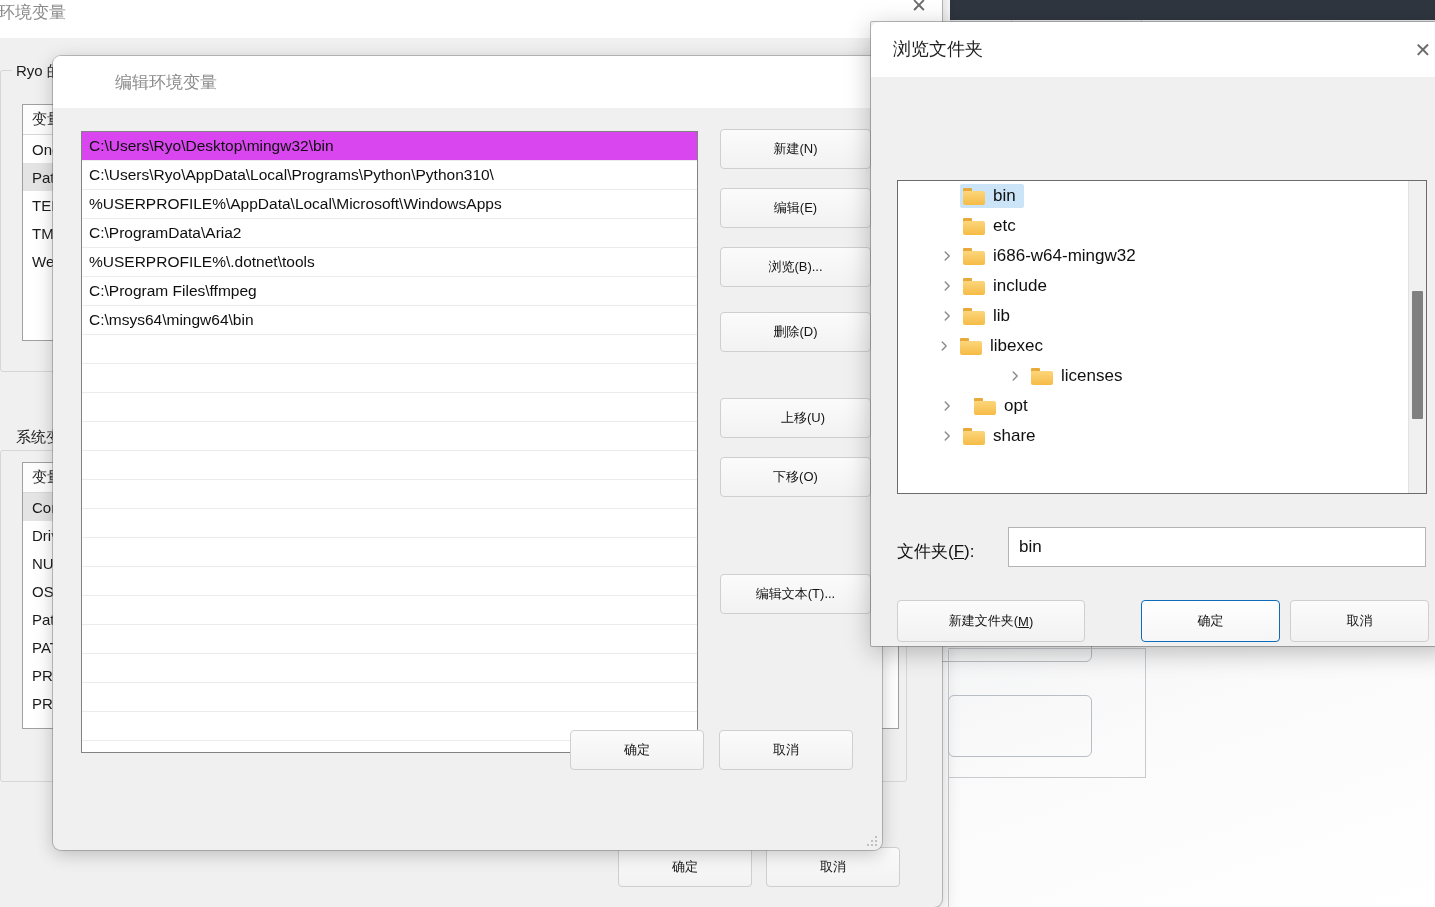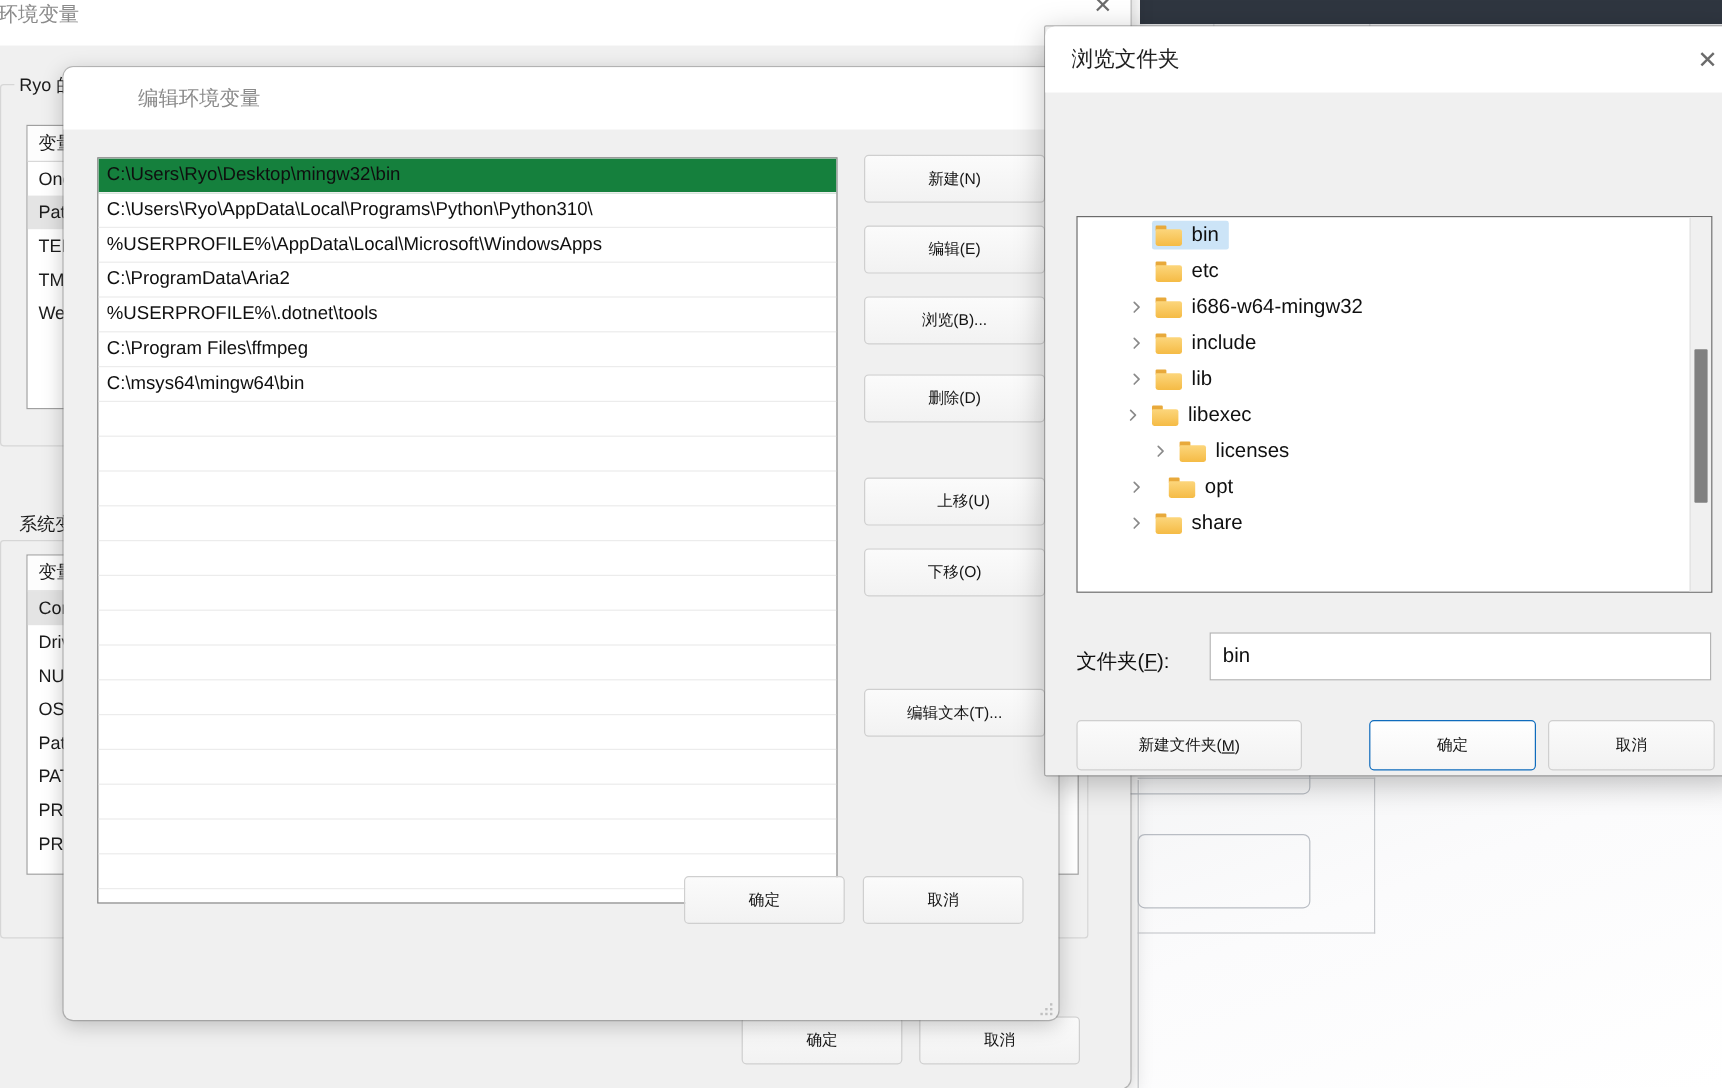--- a/index.html
+++ b/index.html
@@ -170,21 +170,21 @@
     height: 28px;
     display: flex;
     align-items: center;
     padding-left: 7px;
     font-size: 15.5px;
     color: #0f0f0f;
     border-bottom: 1px solid #ececec;
     white-space: nowrap;
     font-family: "Liberation Sans", "DejaVu Sans", sans-serif;
   }
-  .path-row.sel { background: #15803d; text-align: center; }
+  .path-row.sel { background: #d946ef; text-align: center; }
   .path-row.empty { color: transparent; }
 
   .btn {
     box-sizing: border-box;
     background: linear-gradient(180deg, #fbfbfb 0%, #f2f2f2 100%);
     border: 1px solid #cfcfcf;
     border-radius: 4px;
     font-size: 13px;
     color: #141414;
     display: flex;
@@ -511,21 +511,21 @@
               </svg>
             </span>
             <span class="tree-label-wrap">
               <span class="folder-ico">
                 <span class="tab"></span>
                 <span class="body"></span>
               </span>
               <span>libexec</span>
             </span>
           </div>
-          <div class="tree-item" style="padding-left: 56px;">
+          <div class="tree-item" style="padding-left: 56px; margin-left: 48px;">
             <span class="tw-chevron">
               <svg width="12" height="12" viewBox="0 0 12 12">
                 <path d="M4.2 2 L8.2 6 L4.2 10" fill="none" stroke="#8a8a8a" stroke-width="1.4" stroke-linecap="round" stroke-linejoin="round"></path>
               </svg>
             </span>
             <span class="tree-label-wrap">
               <span class="folder-ico">
                 <span class="tab"></span>
                 <span class="body"></span>
               </span>

